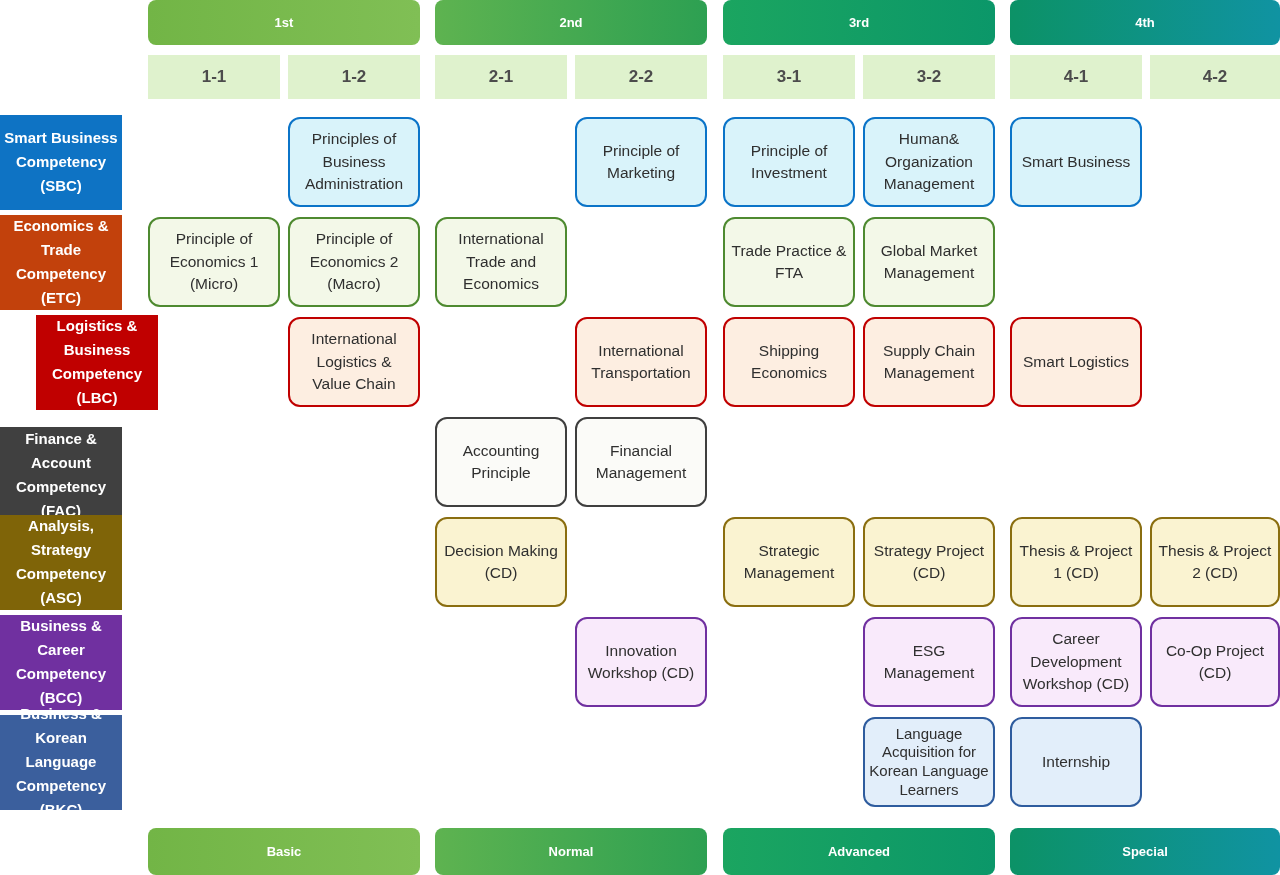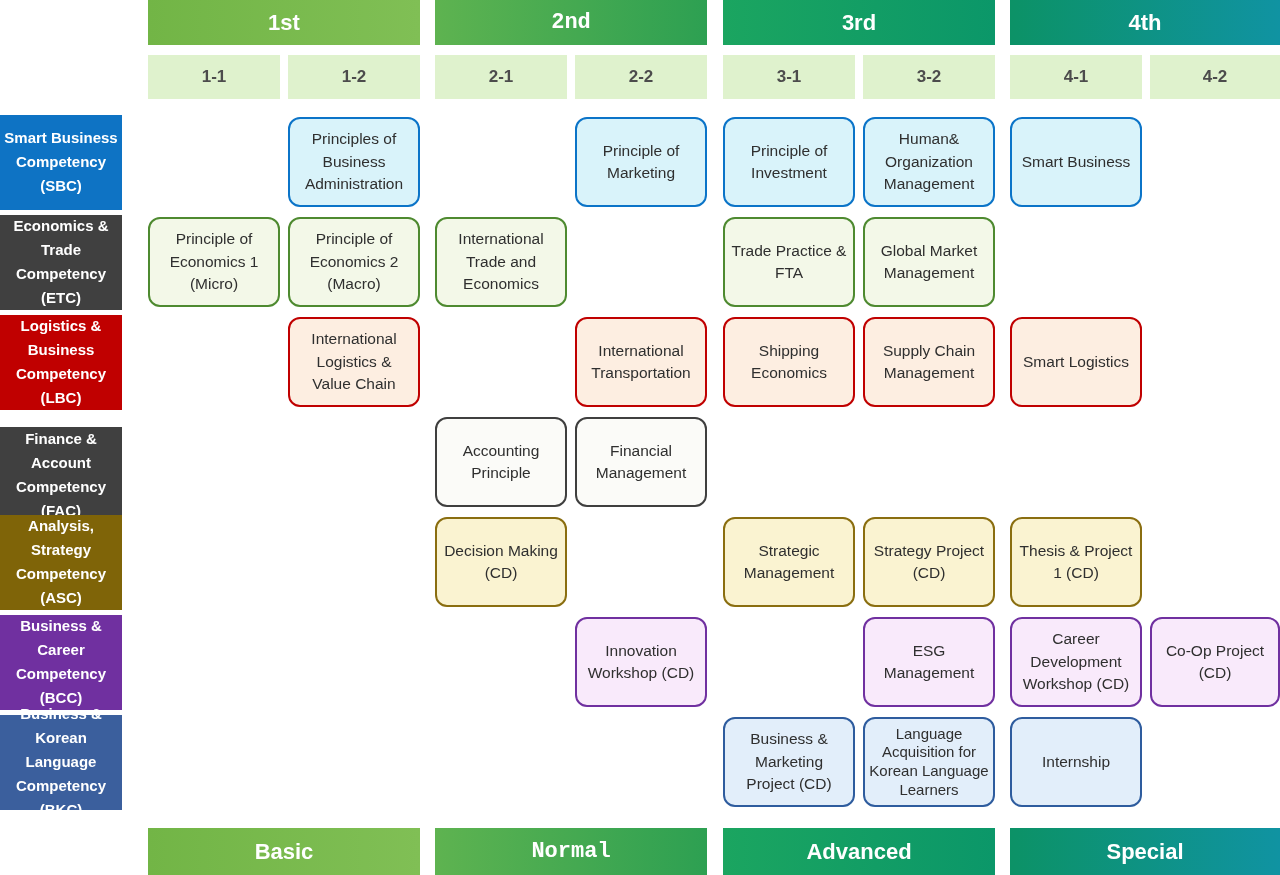--- a/index.html
+++ b/index.html
@@ -8,46 +8,46 @@
     width:1280px;height:875px;
     background:#ffffff;
     font-family:"Liberation Sans", sans-serif;
     display:grid;
     grid-template-columns:122px 26px 132px 8px 132px 15px 132px 8px 132px 16px 132px 8px 132px 15px 132px 8px 130px;
     grid-template-rows:45px 10px 44px 13px repeat(7,100px) 16px 47px;
   }
   
   .bar{
     display:flex;align-items:center;justify-content:center;
-    color:#ffffff;font-weight:700;font-size:22px;
-    border-radius:0;
+    color:#ffffff;font-weight:700;font-size:13px;
+    border-radius:8px;
   }
   .g1{background:linear-gradient(90deg,#72b546,#80bf55);}
-  .g2{background:linear-gradient(90deg,#5eb350,#2da052);font-family:Liberation Mono, monospace;}
+  .g2{background:linear-gradient(90deg,#5eb350,#2da052);}
   .g3{background:linear-gradient(90deg,#1ba560,#0b9769);}
   .g4{background:linear-gradient(90deg,#0c9266,#1093a2);text-align:center;}
   
   .sem{
     background:#dff2cd;color:#4c4c4c;
     display:flex;align-items:center;justify-content:center;
     font-weight:700;font-size:17px;
   }
   
   .comp{
     grid-column:1;
     align-self:center;
     height:95px;width:122px;
     display:flex;align-items:center;justify-content:center;
     text-align:center;color:#ffffff;
     font-weight:600;font-size:15px;line-height:1.6;
   }
   .comp .label{white-space:pre-line;}
   .bg-sbc{background:#0e73c4;}
-  .bg-etc{background:#404040;}
-  .bg-lbc{background:#c00000;}
+  .bg-etc{background:#c2410c;}
+  .bg-lbc{background:#c00000;margin-left:36px;}
   .bg-fac{background:#404040;margin-top:25px;}
   .bg-asc{background:#7f6408;}
   .bg-bcc{background:#7030a0;}
   .bg-bkc{background:#3b5f9d;}
   
   .course{
     align-self:center;
     height:90px;
     box-sizing:border-box;
     border-radius:12px;
@@ -145,27 +145,27 @@
   <div class="course c-lbc" style="grid-row:7;grid-column:13">Supply Chain Management</div>
   <div class="course c-lbc" style="grid-row:7;grid-column:15">Smart Logistics</div>
 
   <div class="course c-fac" style="grid-row:8;grid-column:7">Accounting Principle</div>
   <div class="course c-fac" style="grid-row:8;grid-column:9">Financial Management</div>
 
   <div class="course c-asc" style="grid-row:9;grid-column:7">Decision Making (CD)</div>
   <div class="course c-asc" style="grid-row:9;grid-column:11">Strategic Management</div>
   <div class="course c-asc" style="grid-row:9;grid-column:13">Strategy Project (CD)</div>
   <div class="course c-asc" style="grid-row:9;grid-column:15">Thesis &amp; Project 1 (CD)</div>
+  <div class="course c-asc" style="grid-row:9;grid-column:17">Thesis &amp; Project 2 (CD)</div>
 
   <div class="course c-bcc" style="grid-row:10;grid-column:9">Innovation Workshop (CD)</div>
   <div class="course c-bcc" style="grid-row:10;grid-column:13">ESG Management</div>
   <div class="course c-bcc" style="grid-row:10;grid-column:15">Career Development Workshop (CD)</div>
   <div class="course c-bcc" style="grid-row:10;grid-column:17">Co-Op Project (CD)</div>
 
-  <div class="course c-bkc" style="grid-row:11;grid-column:11">Business &amp; Marketing Project (CD)</div>
   <div class="course c-bkc tight" style="grid-row:11;grid-column:13">Language Acquisition for Korean Language Learners</div>
   <div class="course c-bkc" style="grid-row:11;grid-column:15">Internship</div>
 
   <div class="bar g1" style="grid-row:13;grid-column:3/6">Basic</div>
   <div class="bar g2" style="grid-row:13;grid-column:7/10">Normal</div>
   <div class="bar g3" style="grid-row:13;grid-column:11/14">Advanced</div>
   <div class="bar g4" style="grid-row:13;grid-column:15/18">Special</div>
 
 </div>
 

